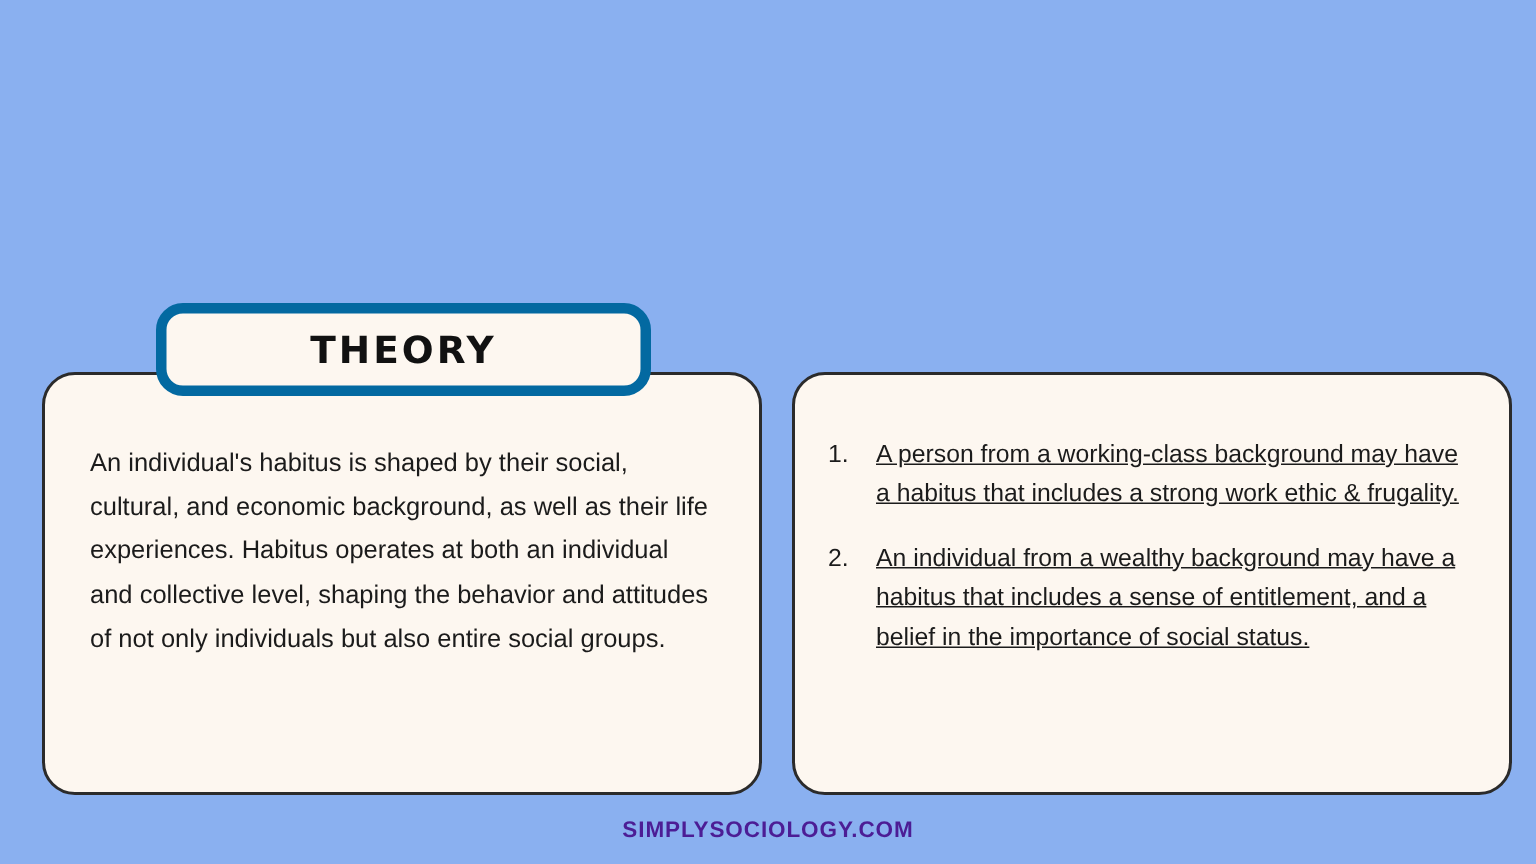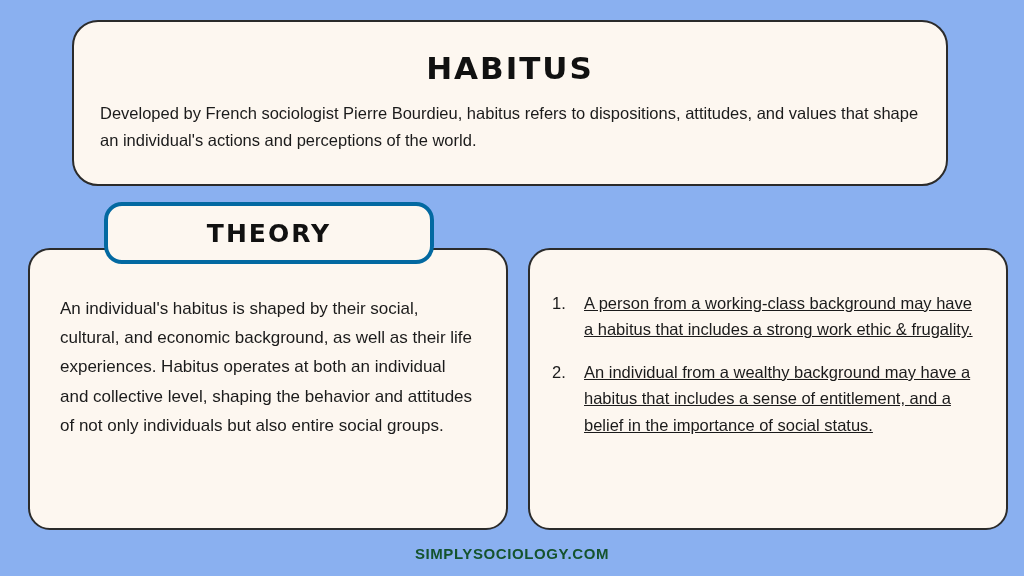--- a/index.html
+++ b/index.html
@@ -56,21 +56,21 @@
     line-height: 1.62;
     color: #1b1b1b;
     padding: 14px 26px 0 26px;
     text-align: left;
   }
 
   
   .title-tab {
     position: absolute;
     background: #fdf7f0;
-    border: 4px solid #0369a1;
+    border: 7px solid #0369a1;
     border-radius: 18px;
     box-sizing: border-box;
     z-index: 3;
     display: flex;
     align-items: center;
     justify-content: center;
   }
 
   #theory-tab {
     left: 104px;
@@ -145,32 +145,28 @@
   #footer {
     position: absolute;
     left: 0;
     right: 0;
     top: 545px;
     text-align: center;
     font-family: "Liberation Sans", sans-serif;
     font-weight: bold;
     font-size: 15px;
     letter-spacing: 0.6px;
-    color: #14532d;
+    color: #4c1d95;
   }
 </style>
 </head>
 <body>
 
 <div class="stage">
 
-  <div class="card" id="header-card">
-    <div class="card-title" id="header-title">HABITUS</div>
-    <div id="header-body">Developed by French sociologist Pierre Bourdieu, habitus refers to dispositions, attitudes, and values that shape an individual's actions and perceptions of the world.</div>
-  </div>
 
   <div class="title-tab" id="theory-tab">
     <div class="card-title">THEORY</div>
   </div>
 
   <div class="card" id="theory-card">
     <div id="theory-body">An individual's habitus is shaped by their social, cultural, and economic background, as well as their life experiences. Habitus operates at both an individual and collective level, shaping the behavior and attitudes of not only individuals but also entire social groups.</div>
   </div>
 
 

